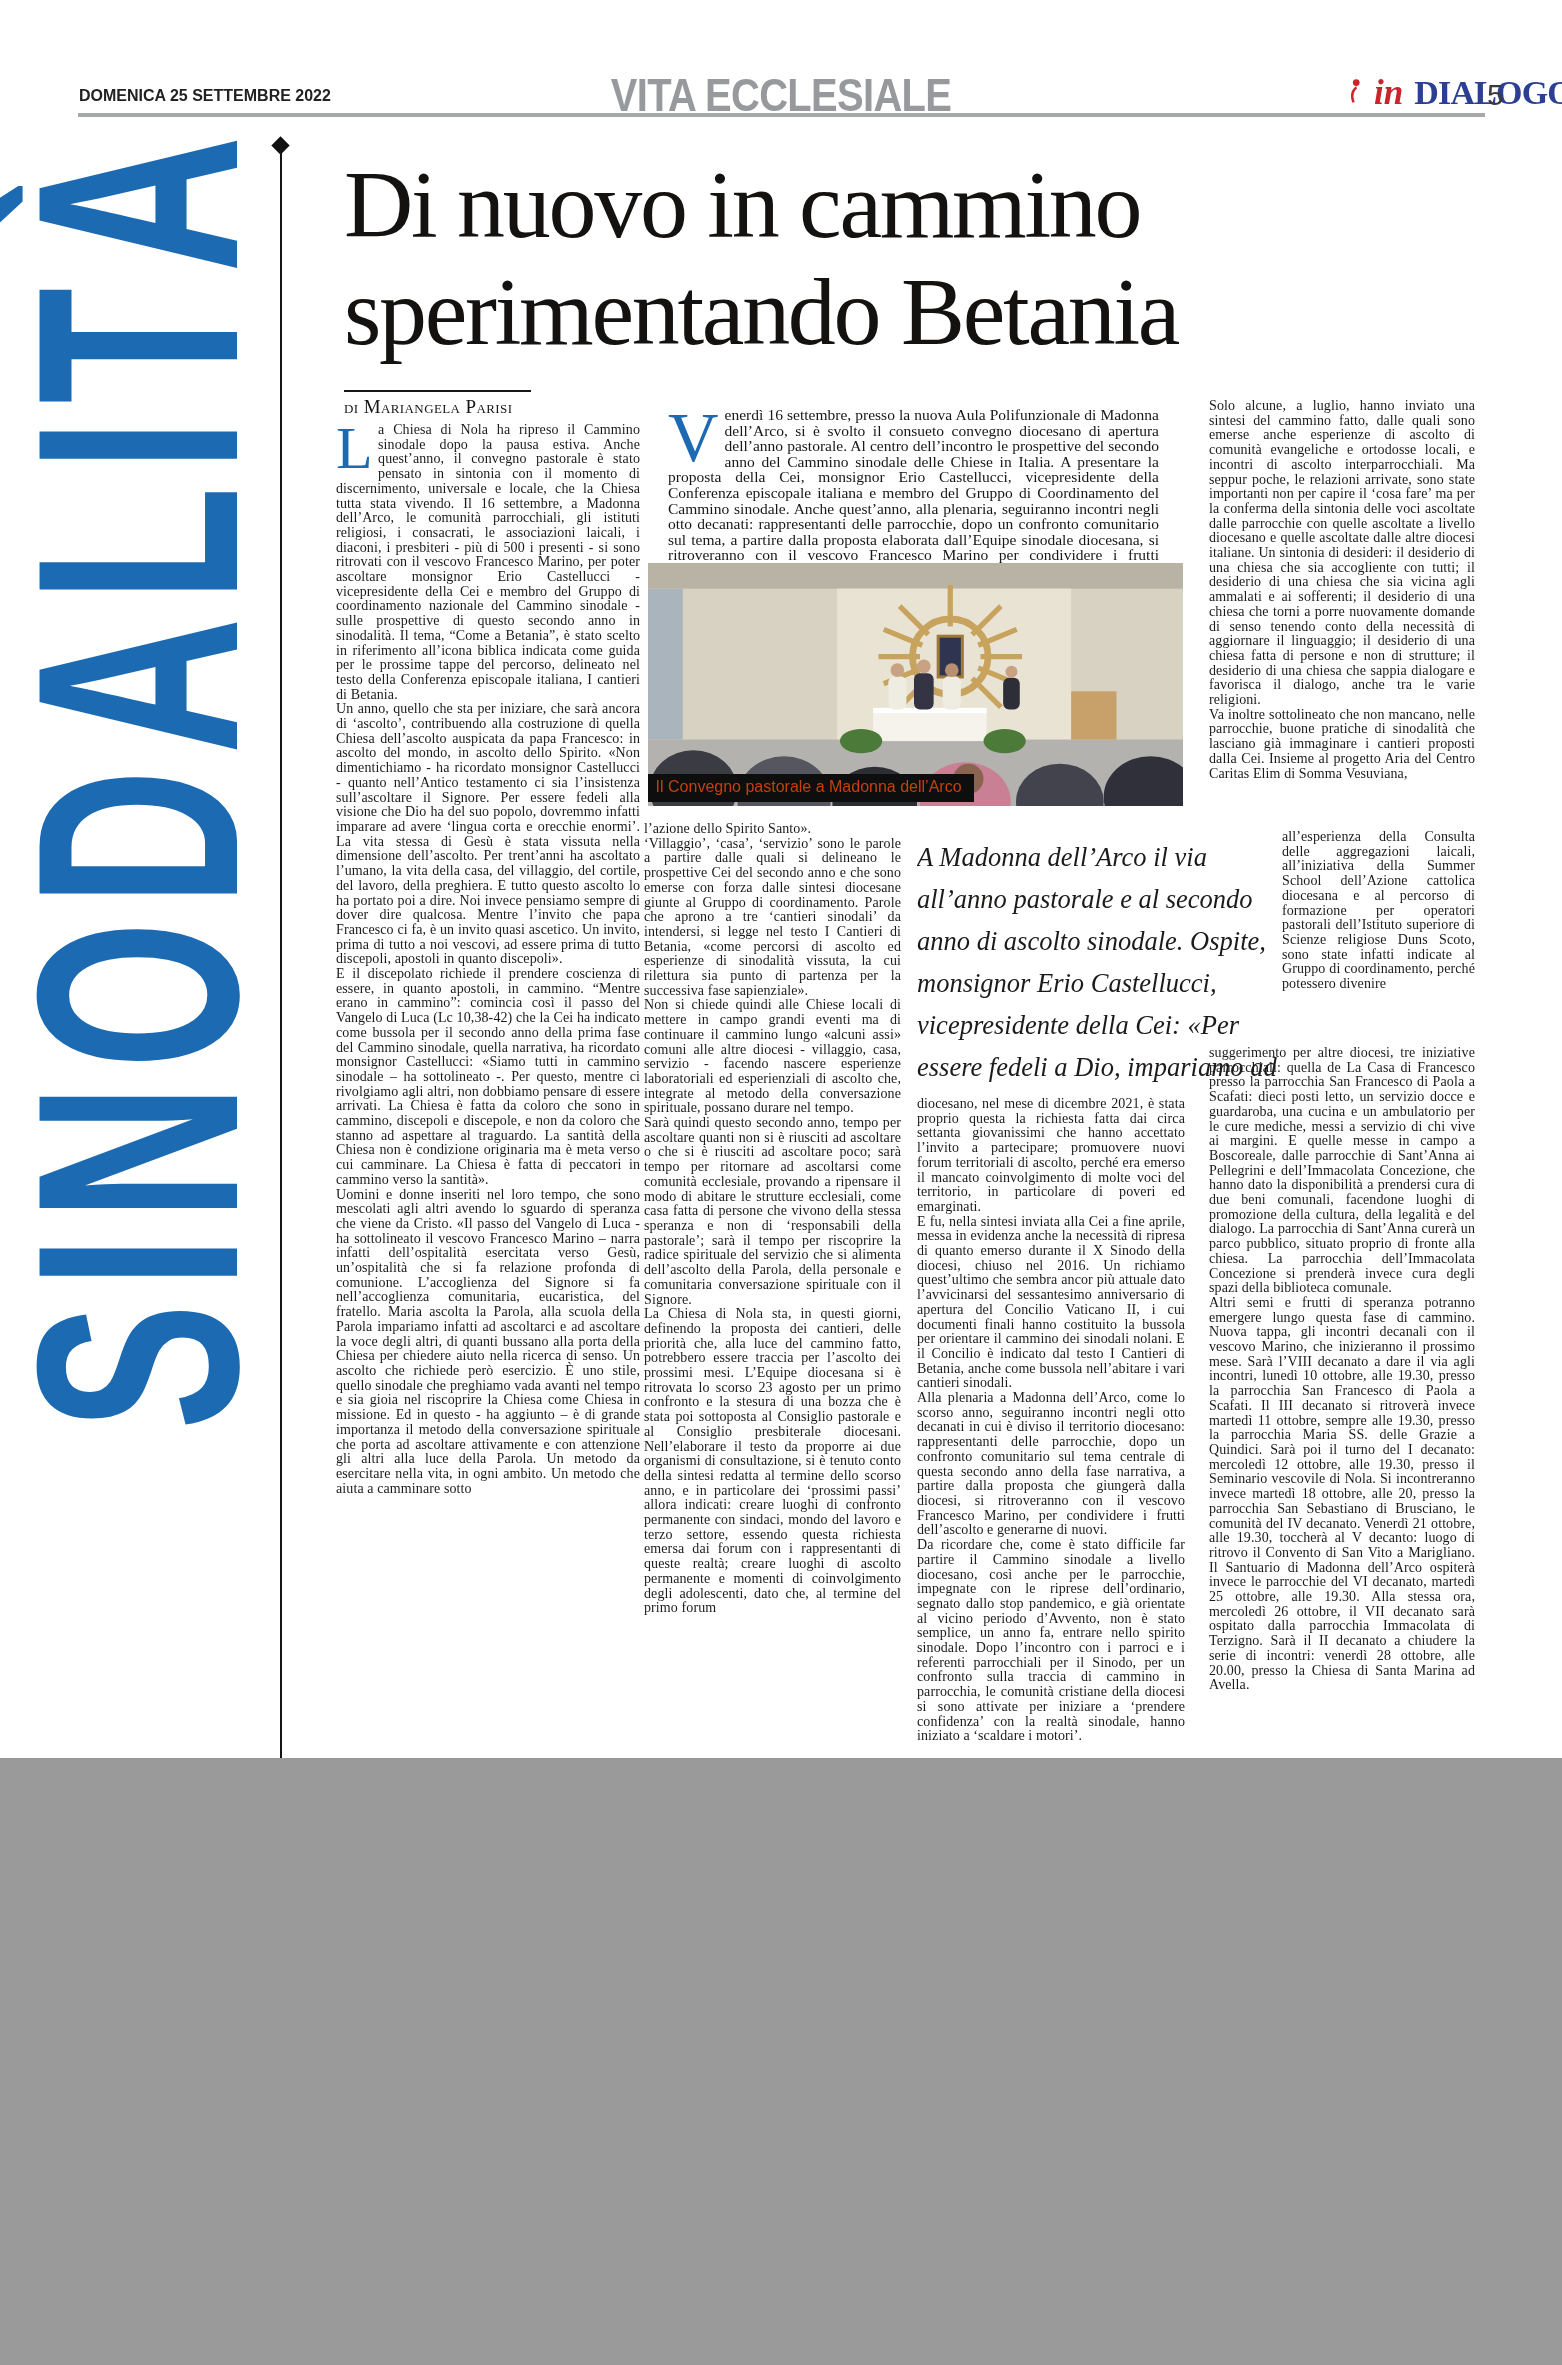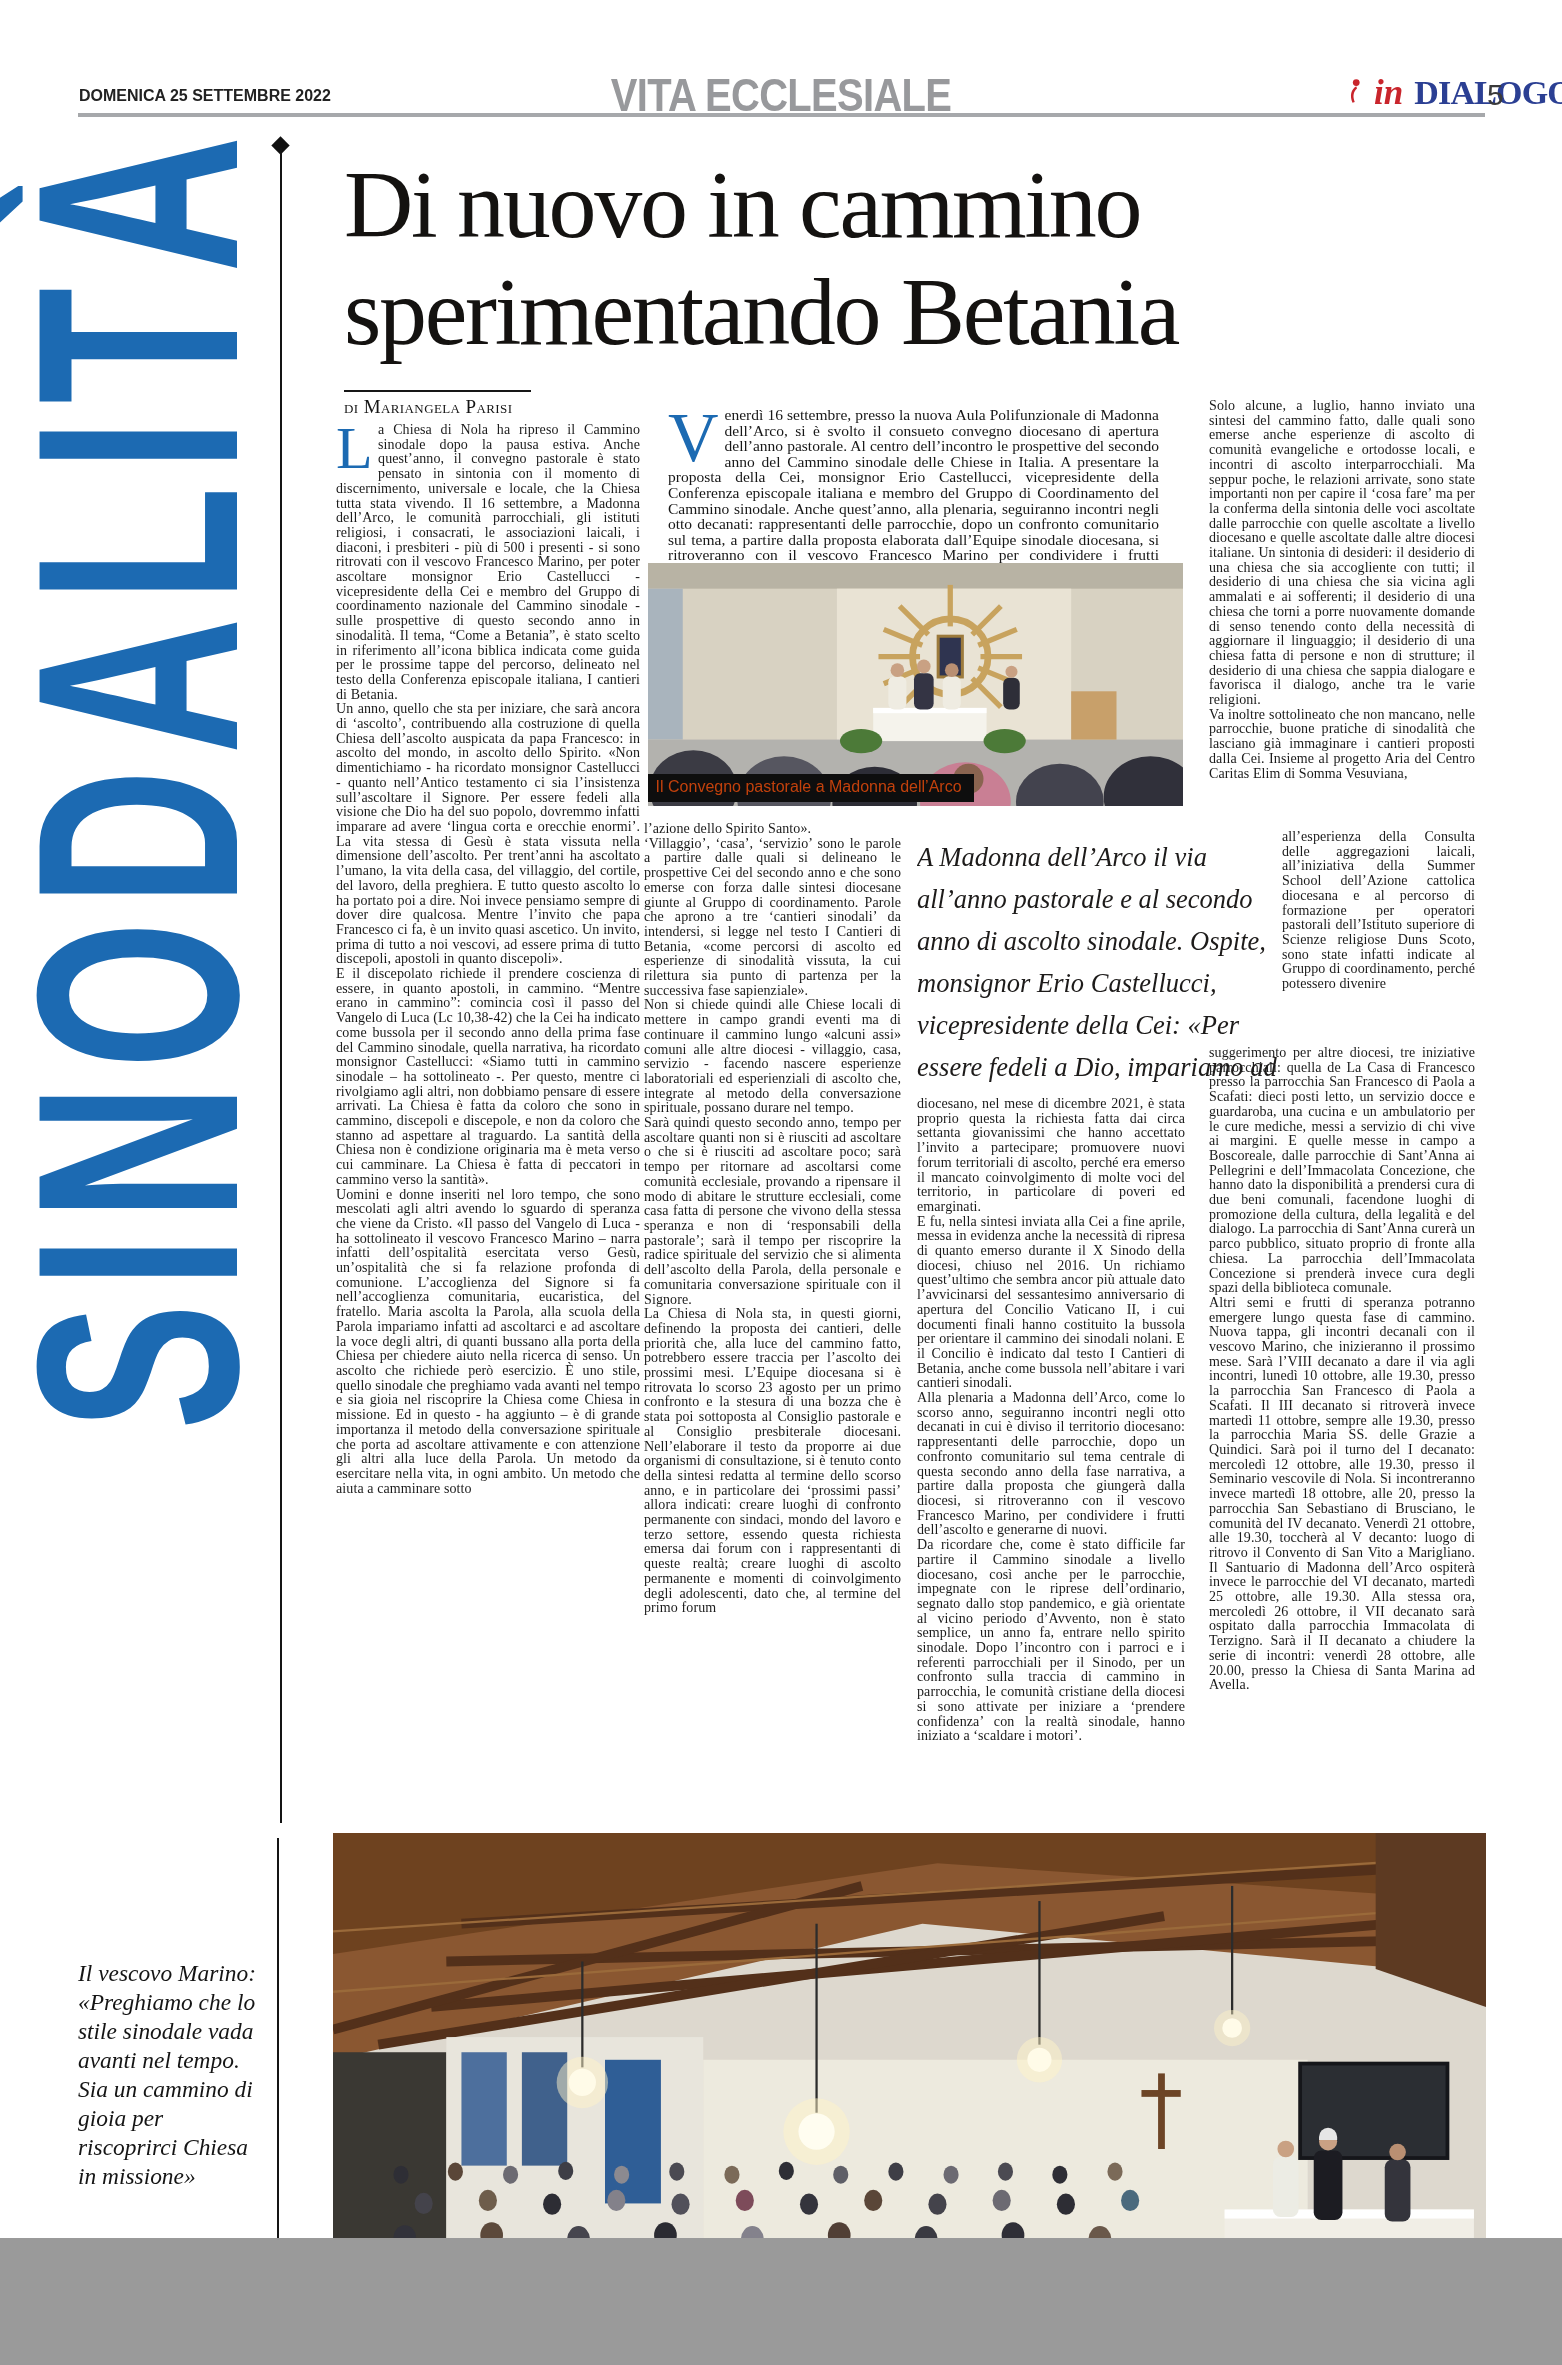--- a/index.html
+++ b/index.html
@@ -1,16 +1,16 @@
 <!DOCTYPE html>
 <html style="font-size:12px"><head>
 <meta charset="utf-8">
 <style>
   html,body{margin:0;padding:0;background:#9a9a9a;}
-  .page{position:relative;width:1562px;height:2238px;background:#ffffff;overflow:hidden;
+  .page{position:relative;width:1562px;height:1758px;background:#ffffff;overflow:hidden;
         font-family:"Liberation Serif",serif;color:#1b1b1b;}
 
   
   .m-date{position:absolute;left:79px;top:85px;font-family:"Liberation Sans",sans-serif;
           font-weight:bold;font-size:17.4px;color:#222;transform:scaleX(.92);transform-origin:left top;
           white-space:nowrap;}
   .m-section{position:absolute;left:50%;top:67px;font-family:"Liberation Sans",sans-serif;
              font-weight:bold;font-size:47px;color:#98999c;letter-spacing:-0.8px;
              transform:translateX(-50%) scaleX(.85);white-space:nowrap;}
   .m-logo{position:absolute;left:1348px;top:78px;display:flex;align-items:flex-end;gap:11px;}

